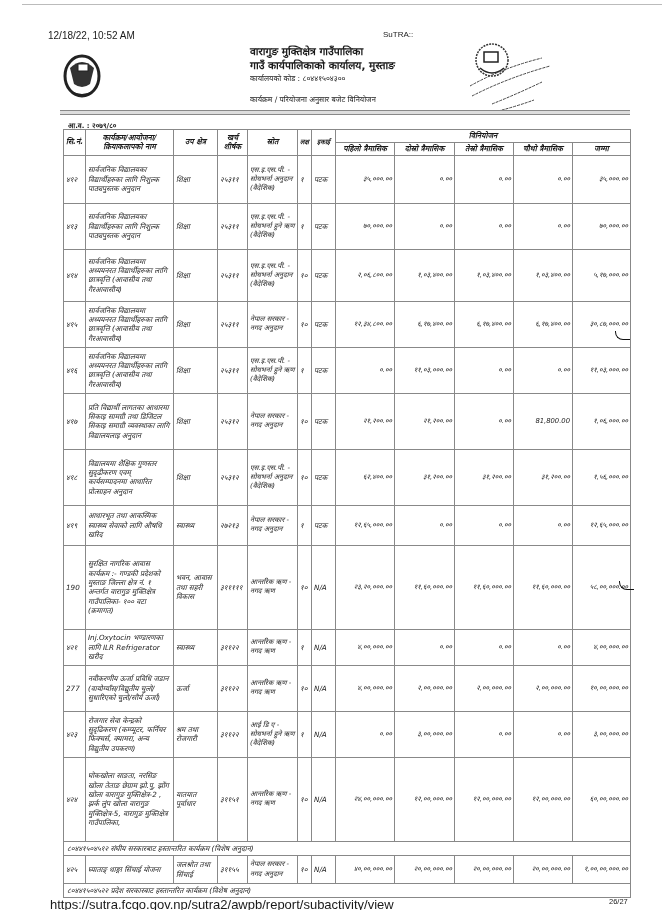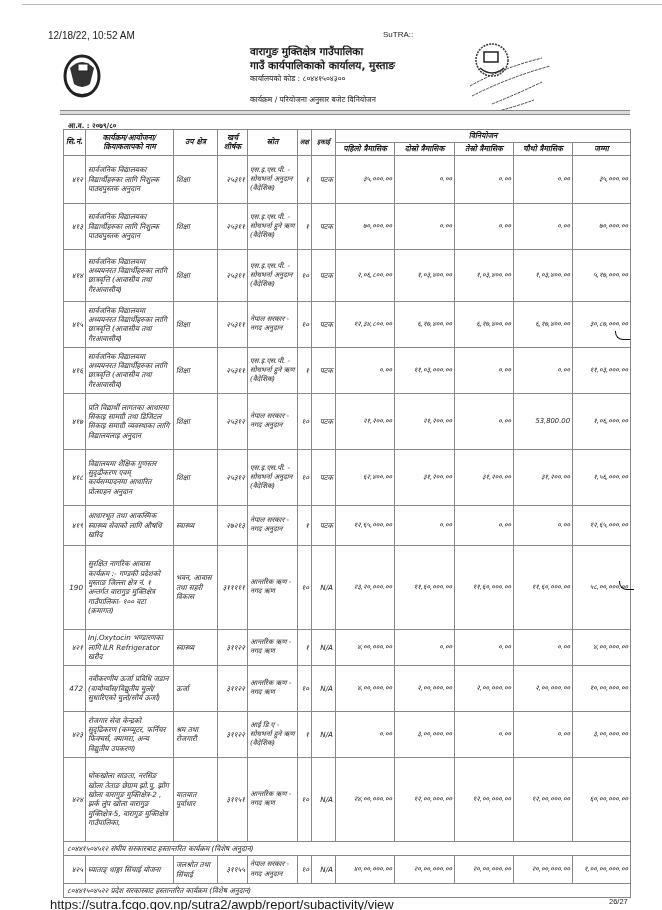--- a/index.html
+++ b/index.html
@@ -13,21 +13,21 @@
   .hdr1 { top:44px; font-size:10.5px; font-weight:bold; }
   .hdr2 { top:58px; font-size:10.5px; font-weight:bold; }
   .hdr3 { top:73px; font-size:7.5px; }
   .hdr4 { top:94px; font-size:7.5px; }
   .hdr-rule { position:absolute; left:60px; width:570px; top:110px; height:3px; border-top:1px solid #888; border-bottom:1px solid #888; background:#ddd; }
   .fy { position:absolute; left:68px; top:121px; font-size:7px;font-weight:bold; }
   table { position:absolute; left:63px; top:129px; width:567px; border-collapse:collapse; table-layout:fixed; font-size:7.2px; line-height:1.3;font-style:italic; }
   td, th { border:1px solid #888; padding:1px 2px; vertical-align:middle; }
   th { font-weight:bold; font-size:7.6px; text-align:center; }
   td.num { text-align:right; font-family:"DejaVu Sans", sans-serif; font-size:6.8px; }
-  td.c { text-align:right; }
+  td.c { text-align:left; }
   td.src { font-size:7px; }
   tr.section td { font-size:7.2px; padding:2px 3px; }
   .footer-url { position:absolute; left:50px; top:897px; font-size:13px; font-family:"Liberation Sans", sans-serif; }
   .footer-page { position:absolute; left:609px; top:897px; font-size:7.5px; font-family:"Liberation Sans", sans-serif; }
   .pen { position:absolute; width:14px; height:8px; border-bottom:1.5px solid #111; border-left:1.5px solid #111; border-radius:0 0 0 8px; }
 </style>
 </head>
 <body>
 
 <div class="top-rule"></div>
@@ -168,21 +168,21 @@
         <td class="c">४१७</td>
         <td>प्रति विद्यार्थी लागतका आधारमा सिकाइ सामग्री तथा डिजिटल सिकाइ समाग्री व्यवस्थाका लागि विद्यालयलाइ अनुदान</td>
         <td>शिक्षा</td>
         <td class="c">२५३१२</td>
         <td class="src">नेपाल सरकार - नगद अनुदान</td>
         <td class="c">१०</td>
         <td class="c">पटक</td>
         <td class="num">२१,२००.००</td>
         <td class="num">२१,२००.००</td>
         <td class="num">०.००</td>
-        <td class="num">53,800.00</td>
+        <td class="num">81,800.00</td>
         <td class="num">१,०६,०००.००</td>
       </tr>
       <tr style="height: 56px;">
         <td class="c">४१८</td>
         <td>विद्यालयमा शैक्षिक गुणस्तर सुदृढीकरण एवम् कार्यसम्पादनमा आधारित प्रोत्साहन अनुदान</td>
         <td>शिक्षा</td>
         <td class="c">२५३१२</td>
         <td class="src">एस.इ.एस.पी. - सोधभर्ना अनुदान (वैदेशिक)</td>
         <td class="c">१०</td>
         <td class="c">पटक</td>
@@ -228,21 +228,21 @@
         <td class="src">आन्तरिक ऋण - नगद ऋण</td>
         <td class="c">१</td>
         <td class="c">N/A</td>
         <td class="num">४,००,०००.००</td>
         <td class="num">०.००</td>
         <td class="num">०.००</td>
         <td class="num">०.००</td>
         <td class="num">४,००,०००.००</td>
       </tr>
       <tr style="height: 46px;">
-        <td class="c">472</td>
+        <td class="c">277</td>
         <td>नवीकरणीय ऊर्जा प्रविधि जडान (वायोग्याँस/विद्युतीय चुलो/सुधारिएको चुलो/सौर्य ऊर्जा)</td>
         <td>ऊर्जा</td>
         <td class="c">३११२२</td>
         <td class="src">आन्तरिक ऋण - नगद ऋण</td>
         <td class="c">१०</td>
         <td class="c">N/A</td>
         <td class="num">४,००,०००.००</td>
         <td class="num">२,००,०००.००</td>
         <td class="num">२,००,०००.००</td>
         <td class="num">२,००,०००.००</td>

